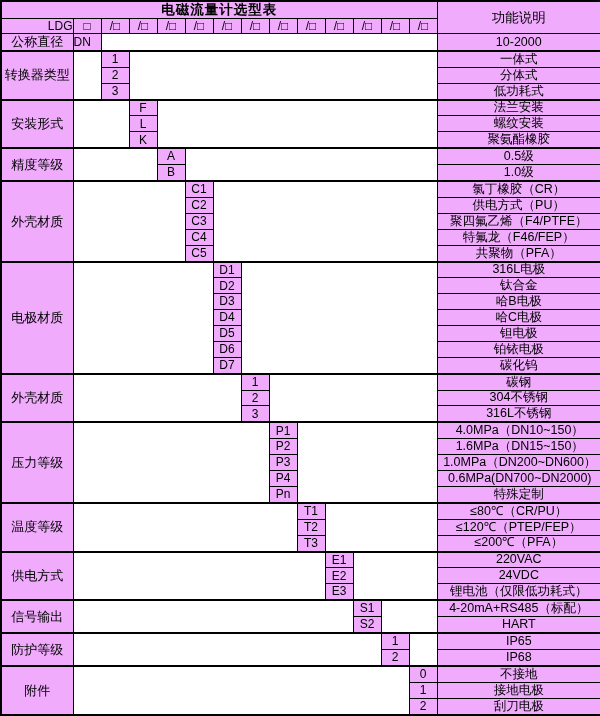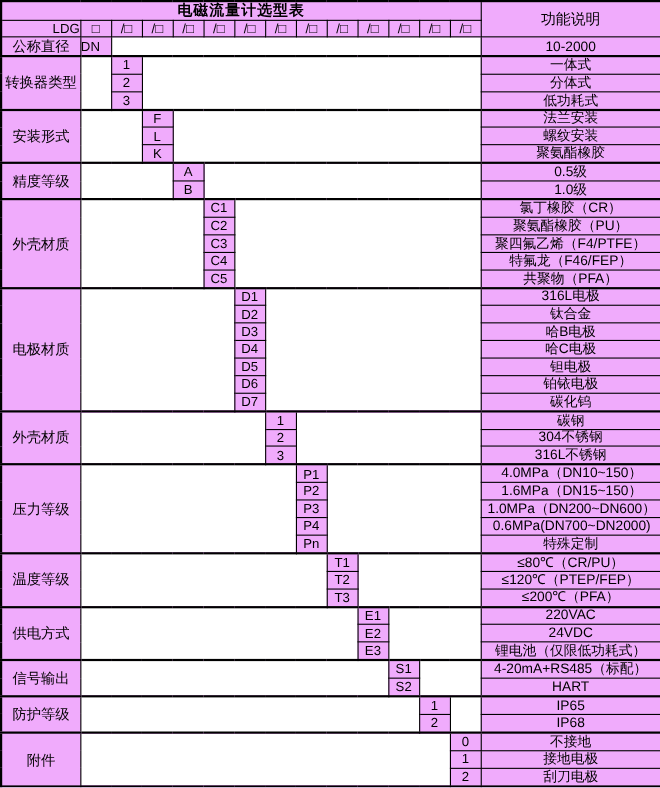--- a/index.html
+++ b/index.html
@@ -129,21 +129,21 @@
 
   <tr class="bs">
     <td rowspan="5" class="cat">外壳材质</td>
     <td rowspan="5" colspan="4" class="spacer"></td>
     <td class="code">C1</td>
     <td rowspan="5" colspan="8" class="spacer"></td>
     <td class="desc">氯丁橡胶（CR）</td>
   </tr>
   <tr>
     <td class="code">C2</td>
-    <td class="desc">聚氨酯橡胶（PU）</td>
+    <td class="desc">供电方式（PU）</td>
   </tr>
   <tr>
     <td class="code">C3</td>
     <td class="desc">聚四氟乙烯（F4/PTFE）</td>
   </tr>
   <tr>
     <td class="code">C4</td>
     <td class="desc">特氟龙（F46/FEP）</td>
   </tr>
   <tr>

